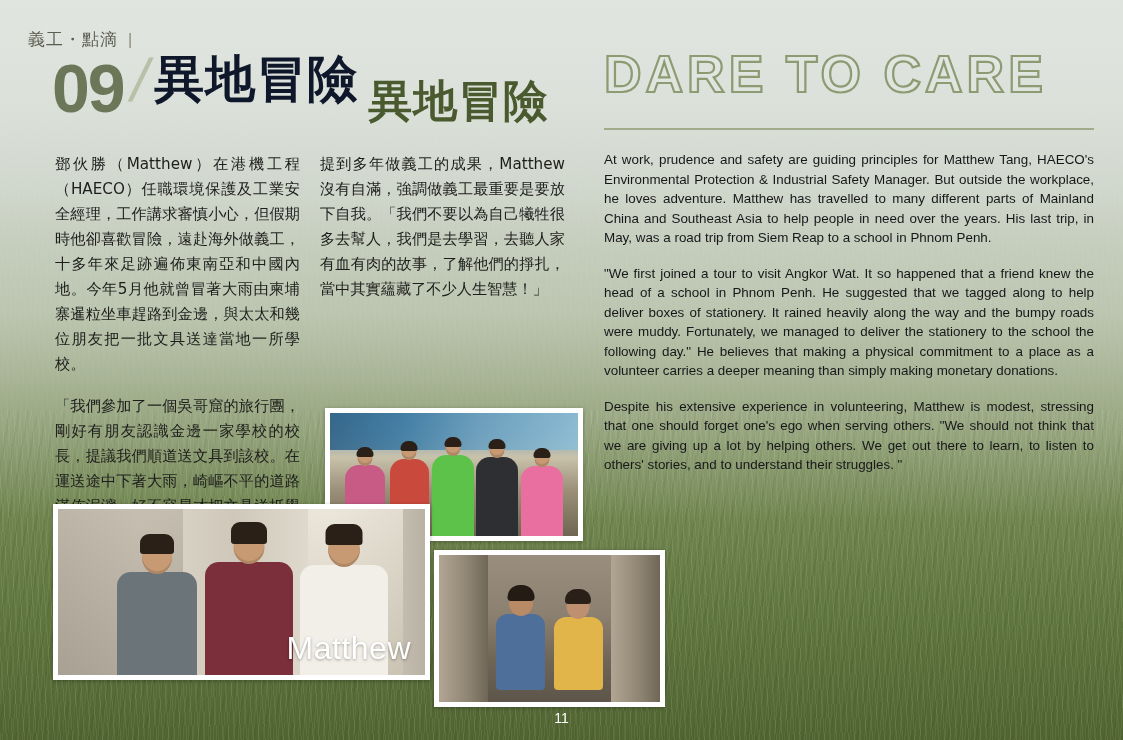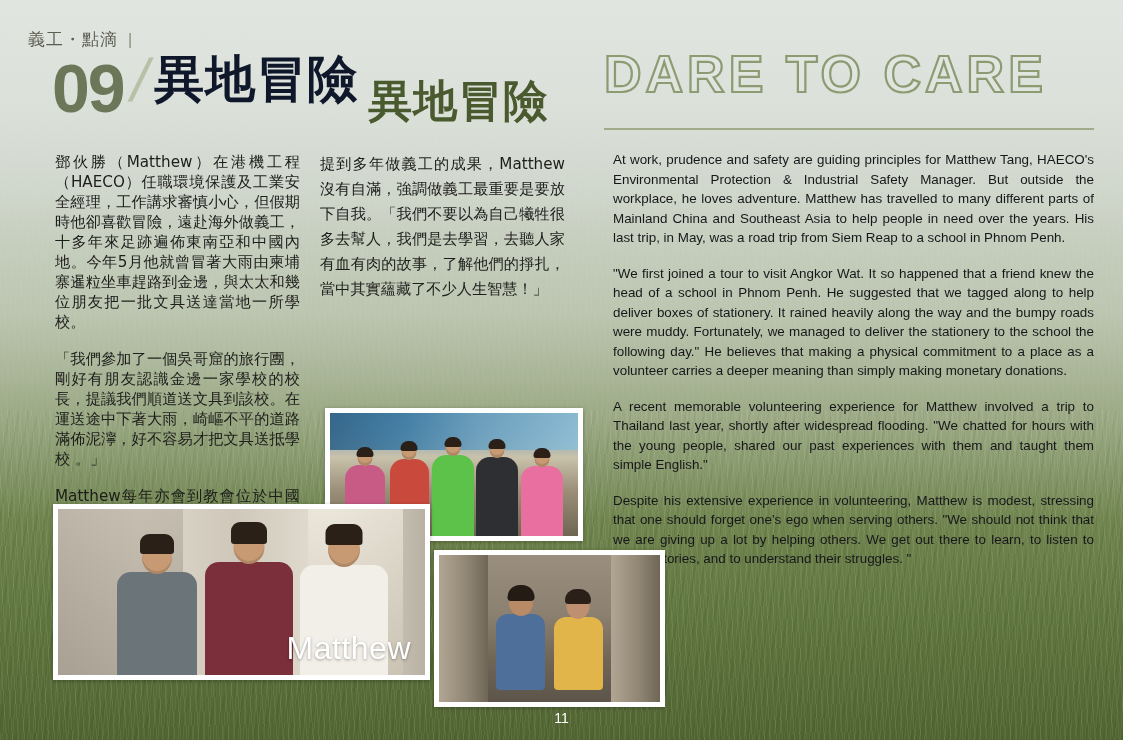--- a/index.html
+++ b/index.html
@@ -169,42 +169,42 @@
     color: #1d1d1b;
   }
   .col p {
     margin: 0 0 17px 0;
   }
   .col-cn1 {
     left: 55px;
     top: 152px;
     width: 245px;
     font-size: 15.2px;
-    line-height: 20px;
+    line-height: 25px;
     text-align: justify;
   }
   .col-cn2 {
     left: 320px;
     top: 152px;
     width: 245px;
     font-size: 15.2px;
     line-height: 25px;
     text-align: justify;
   }
   .col-en {
     left: 604px;
     top: 150px;
     width: 490px;
     font-size: 13.4px;
     line-height: 19.5px;
     text-align: justify;
     color: #17171a;
     font-family: "Liberation Sans", sans-serif;
   }
-  .col-en p { margin: 0 0 16px 9px; }
+  .col-en p { margin: 0 0 16px 0; }
 
   
   .photo {
     position: absolute;
     border: 5px solid #ffffff;
     box-sizing: border-box;
     overflow: hidden;
     box-shadow: 0 1px 4px rgba(0,0,0,0.28);
     background: #999;
   }
@@ -352,21 +352,20 @@
     <p>Matthew每年亦會到教會位於中國的服務點幫忙。他認為：「純粹捐款未必有太深刻的感受，亦不了解捐款的用途，親身參與則能有更深的體會。」</p>
   </div>
 
   <div class="col col-cn2">
     <p>提到多年做義工的成果，Matthew沒有自滿，強調做義工最重要是要放下自我。「我們不要以為自己犧牲很多去幫人，我們是去學習，去聽人家有血有肉的故事，了解他們的掙扎，當中其實蘊藏了不少人生智慧！」</p>
   </div>
 
   <div class="col col-en">
     <p>At work, prudence and safety are guiding principles for Matthew Tang, HAECO's Environmental Protection &amp; Industrial Safety Manager. But outside the workplace, he loves adventure. Matthew has travelled to many different parts of Mainland China and Southeast Asia to help people in need over the years. His last trip, in May, was a road trip from Siem Reap to a school in Phnom Penh.</p>
     <p>"We first joined a tour to visit Angkor Wat. It so happened that a friend knew the head of a school in Phnom Penh. He suggested that we tagged along to help deliver boxes of stationery. It rained heavily along the way and the bumpy roads were muddy. Fortunately, we managed to deliver the stationery to the school the following day." He believes that making a physical commitment to a place as a volunteer carries a deeper meaning than simply making monetary donations.</p>
-    <p>A recent memorable volunteering experience for Matthew involved a trip to Thailand last year, shortly after widespread flooding. "We chatted for hours with the young people, shared our past experiences with them and taught them simple English."</p>
     <p>Despite his extensive experience in volunteering, Matthew is modest, stressing that one should forget one's ego when serving others. "We should not think that we are giving up a lot by helping others. We get out there to learn, to listen to others' stories, and to understand their struggles. "</p>
   </div>
 
   <div class="photo photo-group">
     <div class="pg-bg"></div>
     <div class="pg-people">
       <div class="pp" style="left:6%;  width:16%; height:58%; background:#c75b86;">
           <div class="head"></div>
           <div class="hair"></div>
         </div>

